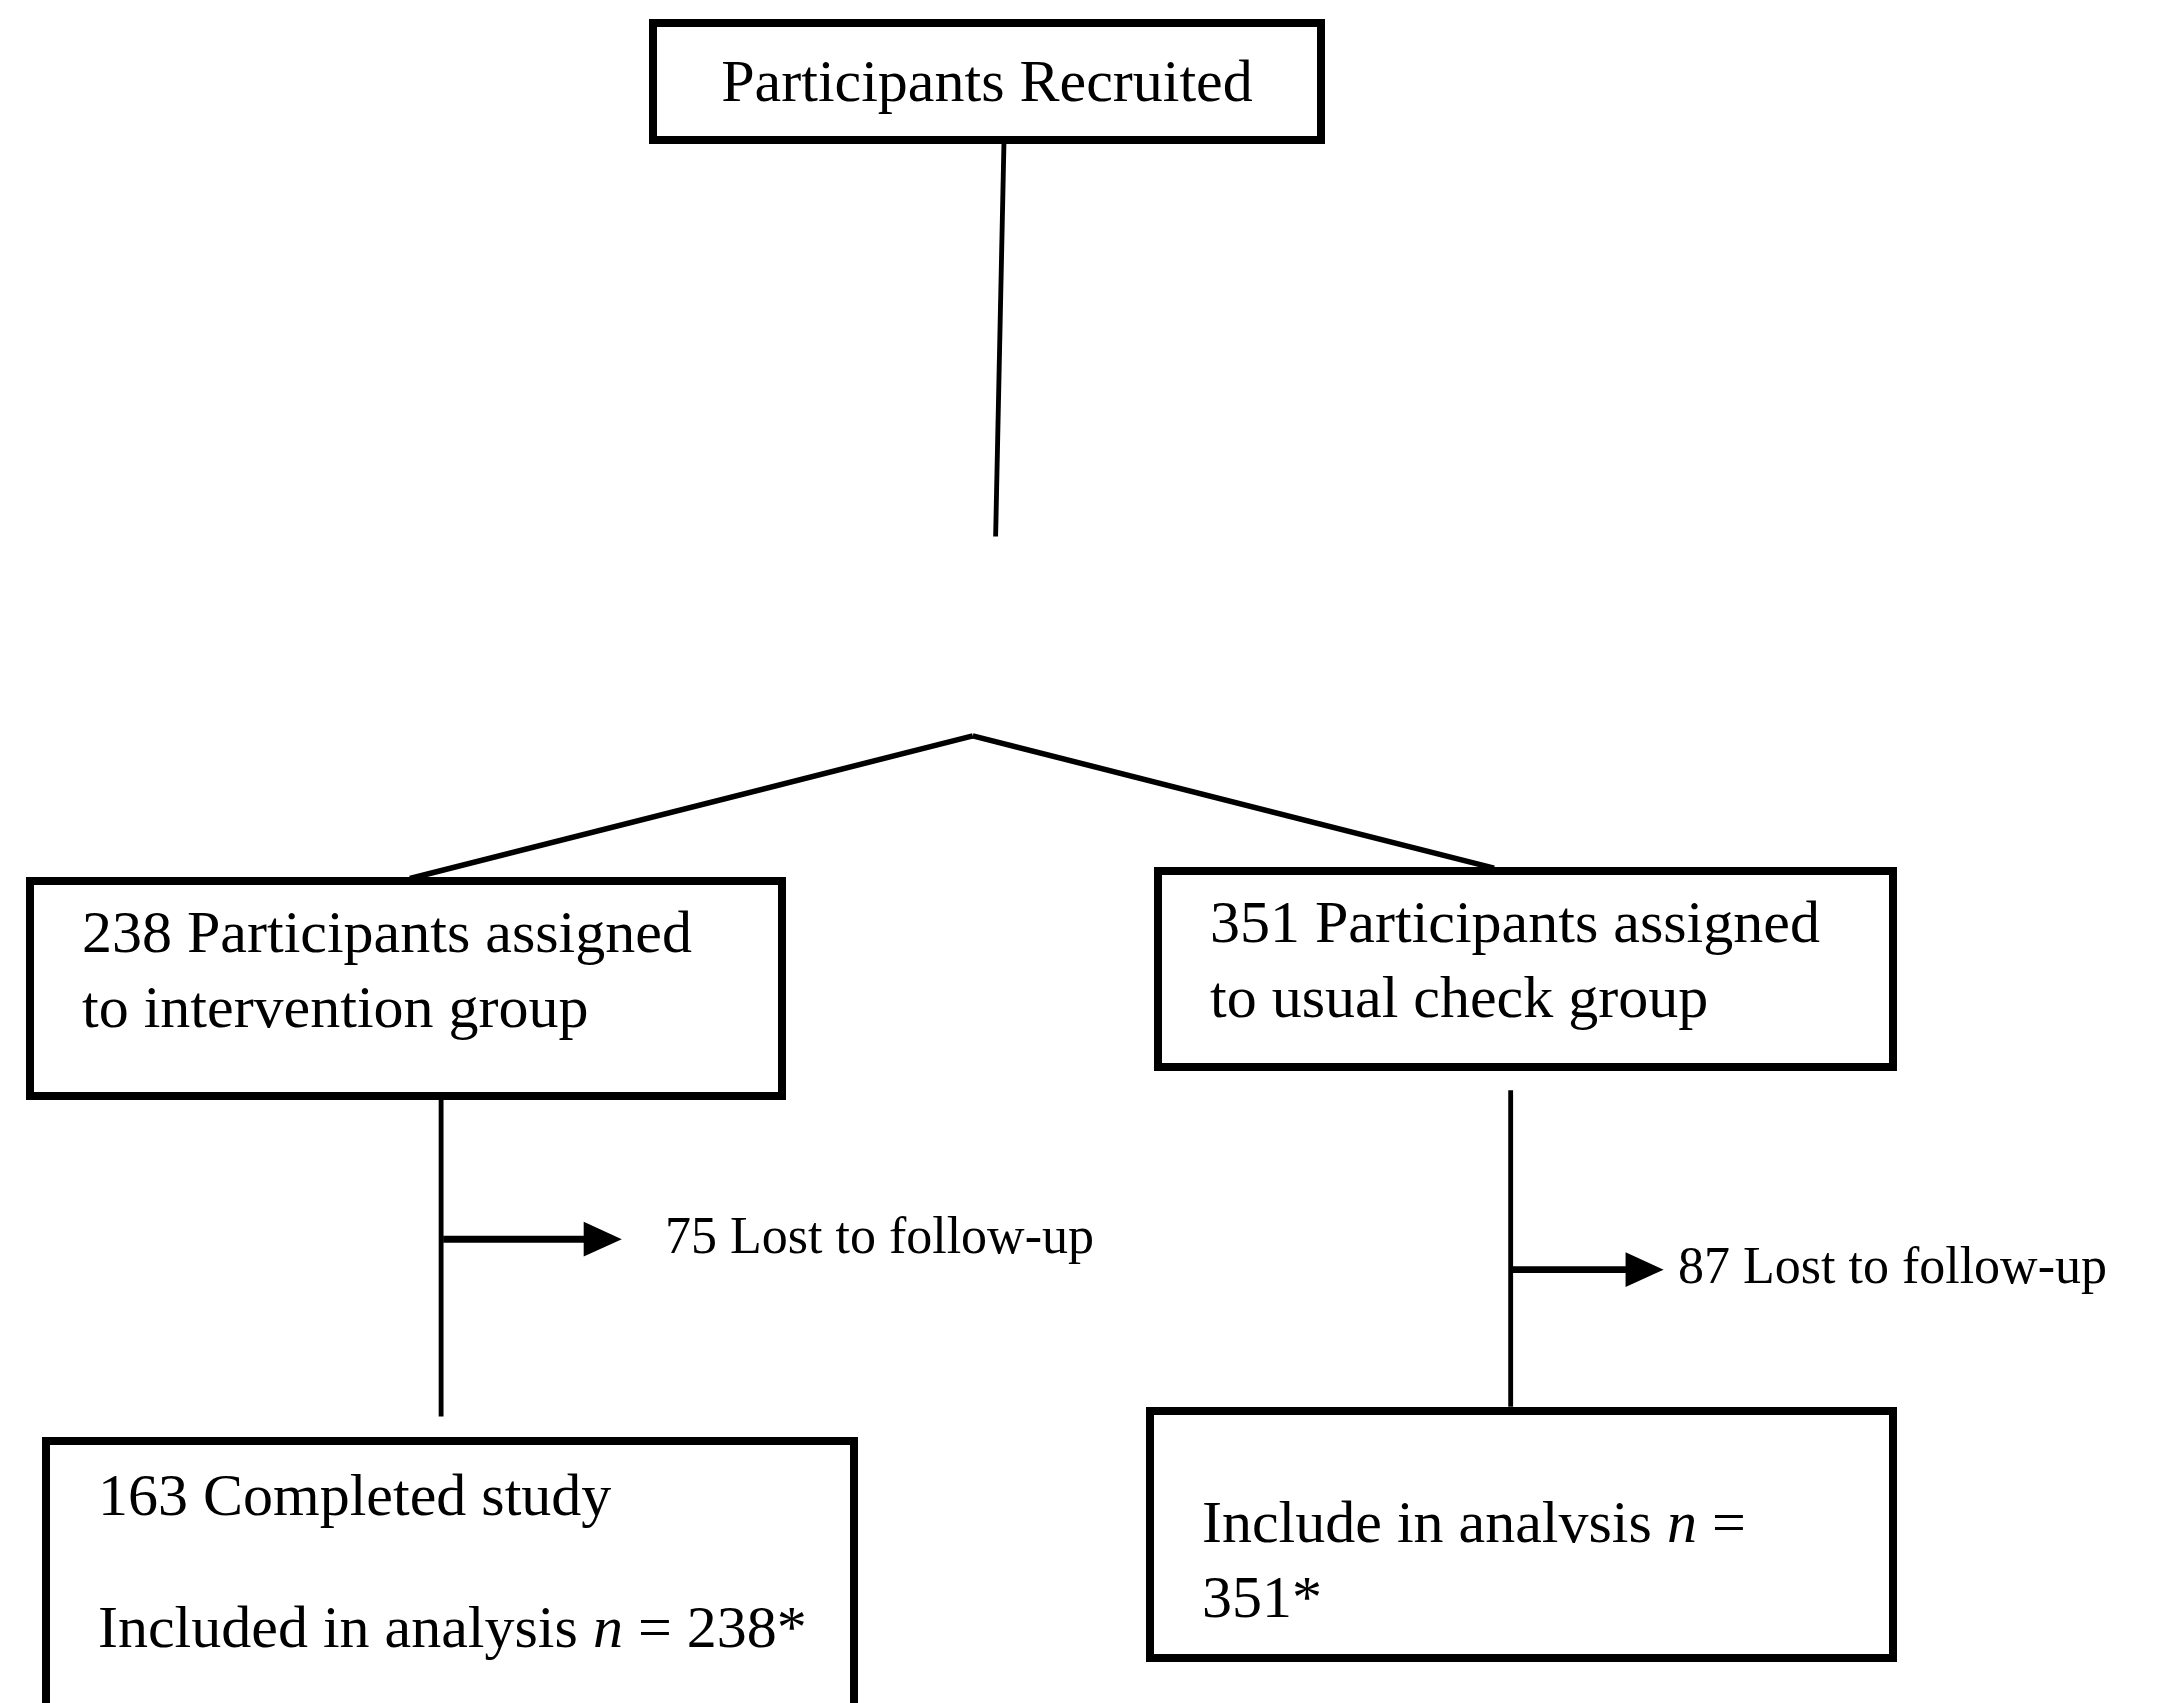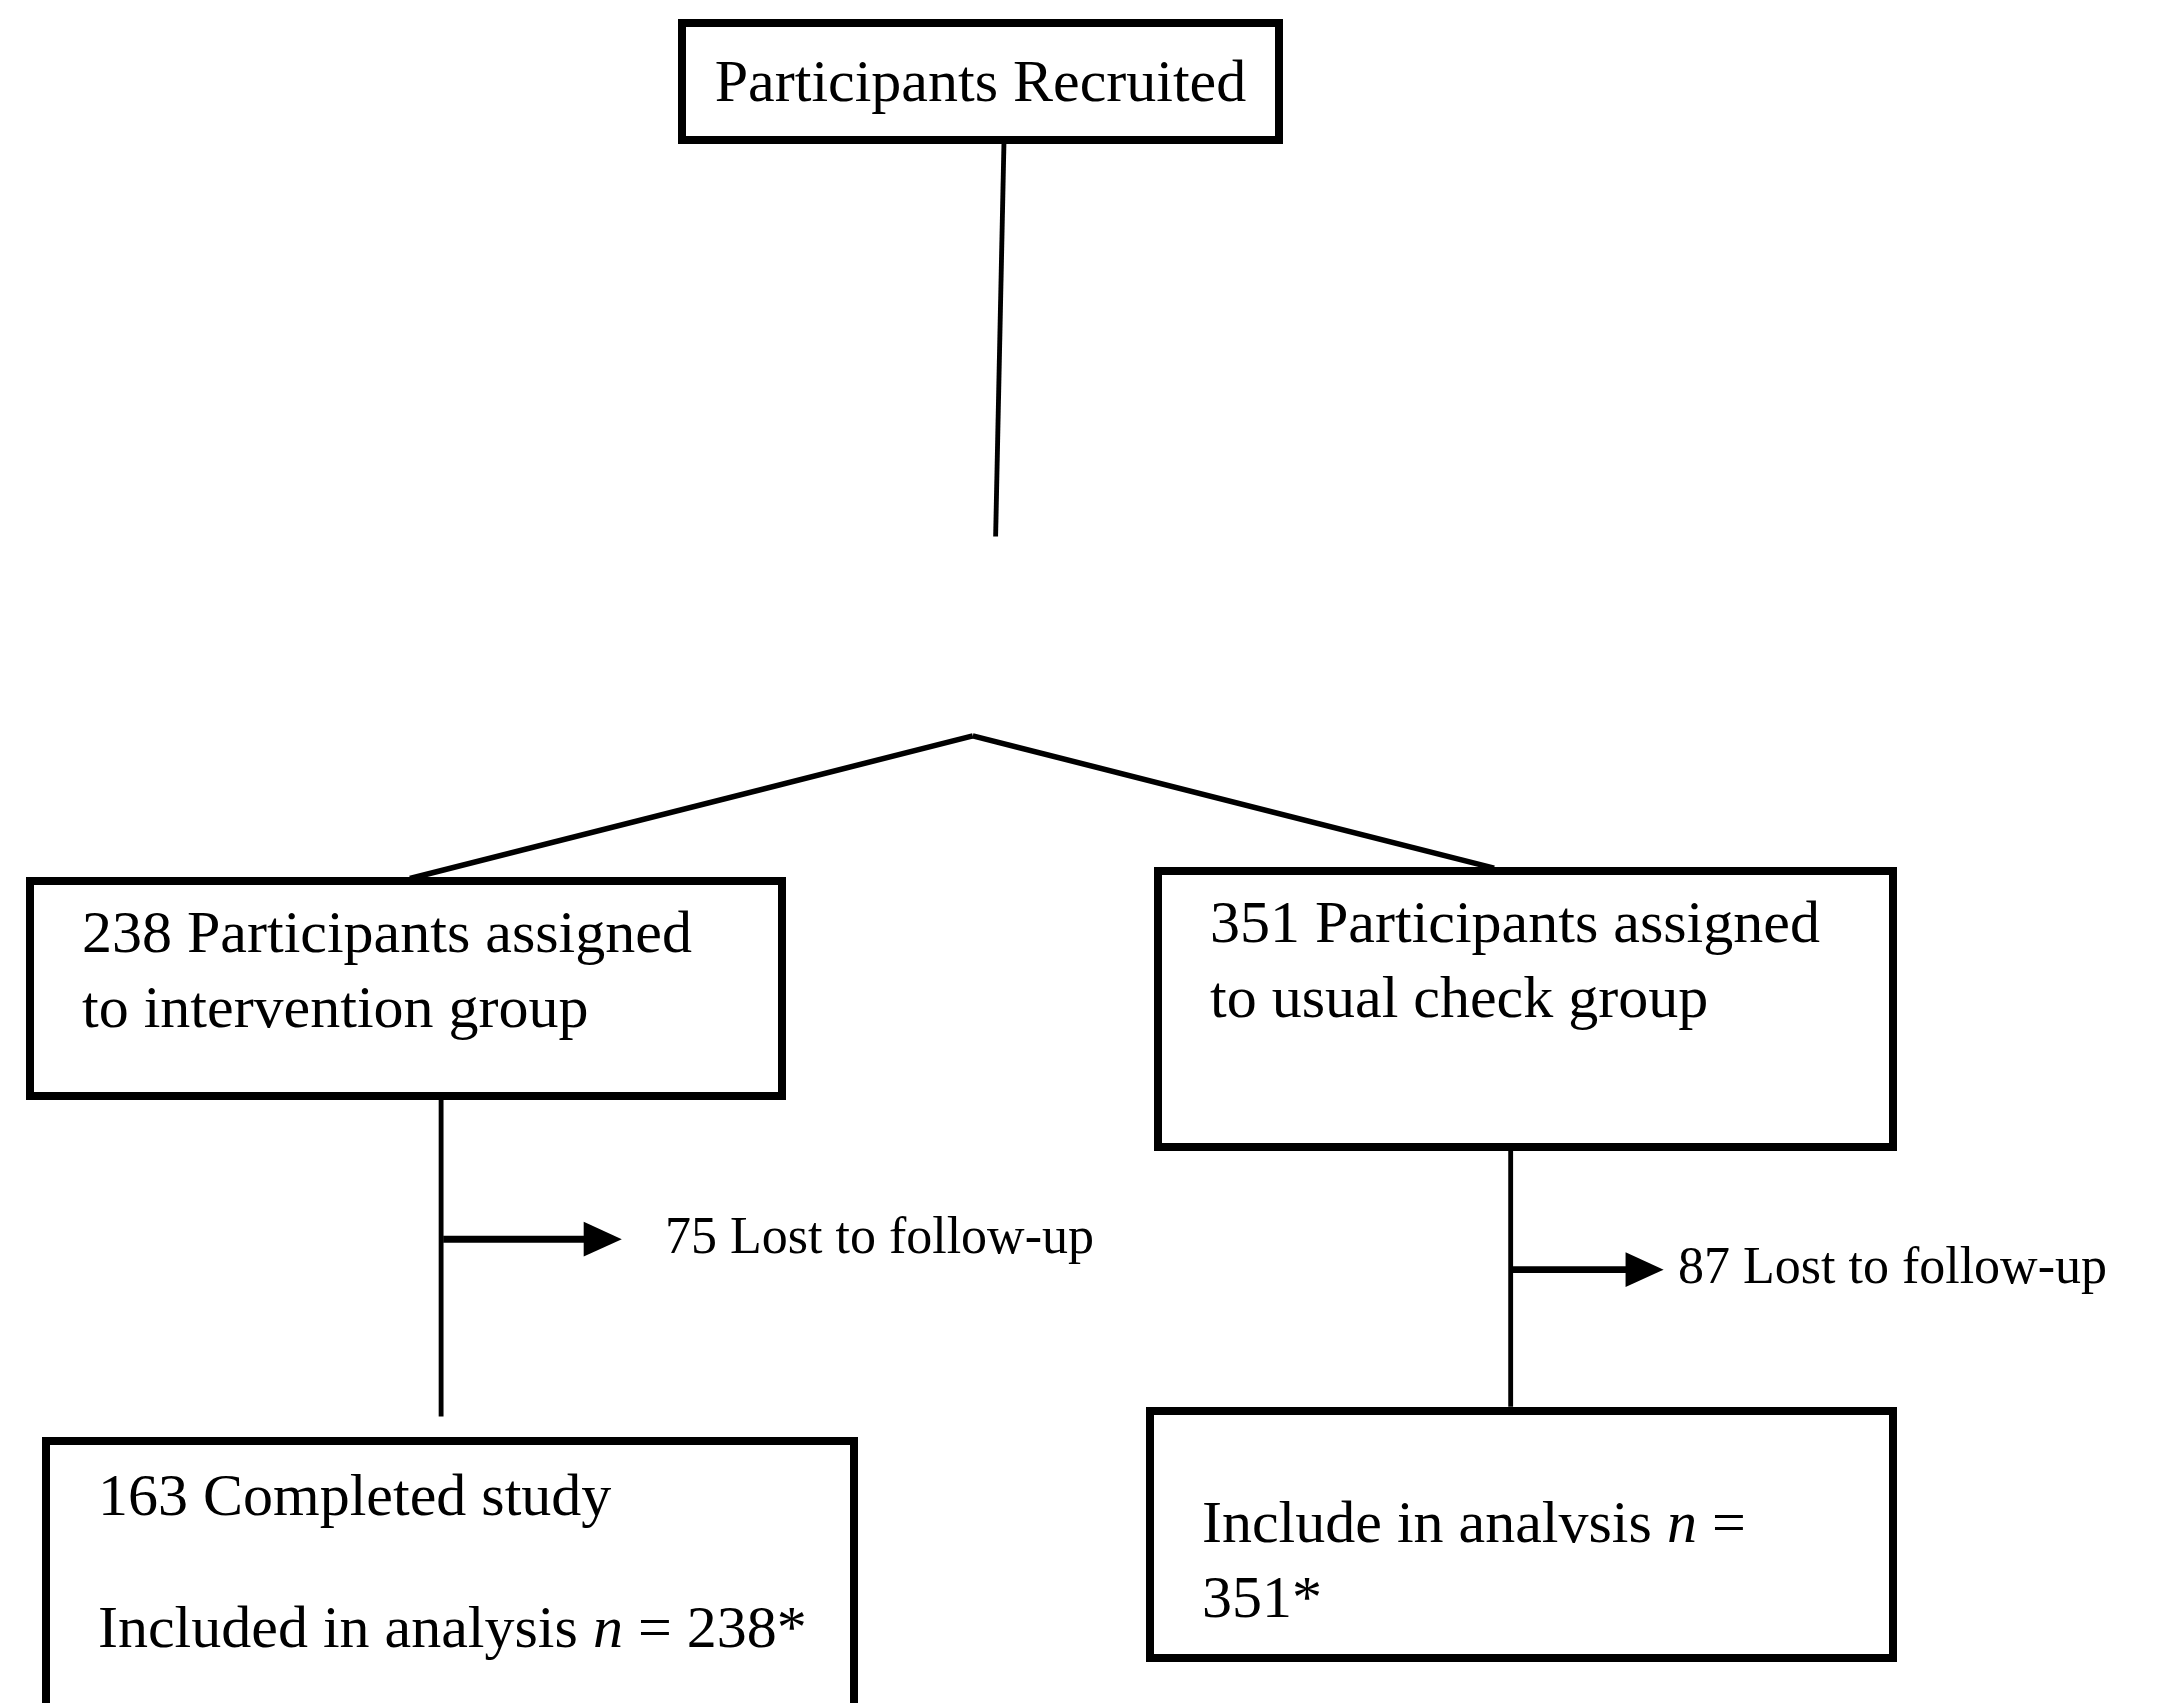--- a/index.html
+++ b/index.html
@@ -38,24 +38,24 @@
     text-align: center;
   }
   .node-left {
     padding: 9.7px 14px 0 48px;
     text-align: left;
   }
   .node-bottom {
     padding: 12.5px 14px 0 48px;
     text-align: left;
   }
-  .node-top-box      { left: 678px;  top: 19.4px;   width: 605px;  height: 125px; text-align: center; }
+  .node-top-box      { left: 649px;  top: 19.4px;   width: 676px;  height: 125px; text-align: center; }
   .node-randomized   { left: 296px;  top: 535px;  width: 1363px; height: 201px; }
   .node-intervention { left: 26px;   top: 877px; width: 760px; height: 223px; }
-  .node-usual        { left: 1154px; top: 867px; width: 743px; height: 284px; }
+  .node-usual        { left: 1154px; top: 867px; width: 743px; height: 204px; }
   .node-completed-l  { left: 42px;   top: 1417px; width: 816px; height: 275px; margin-top: 20px; }
   .node-completed-r  { left: 1146px; top: 1407px; width: 751px; height: 255px; }
   .gap-line { margin-top: 57px; }
   .side-label {
     position: absolute;
     font-size: 52px;
     line-height: 1.0;
     white-space: nowrap;
   }
   .label-lost-left  { left: 665px;  top: 1210px; }

